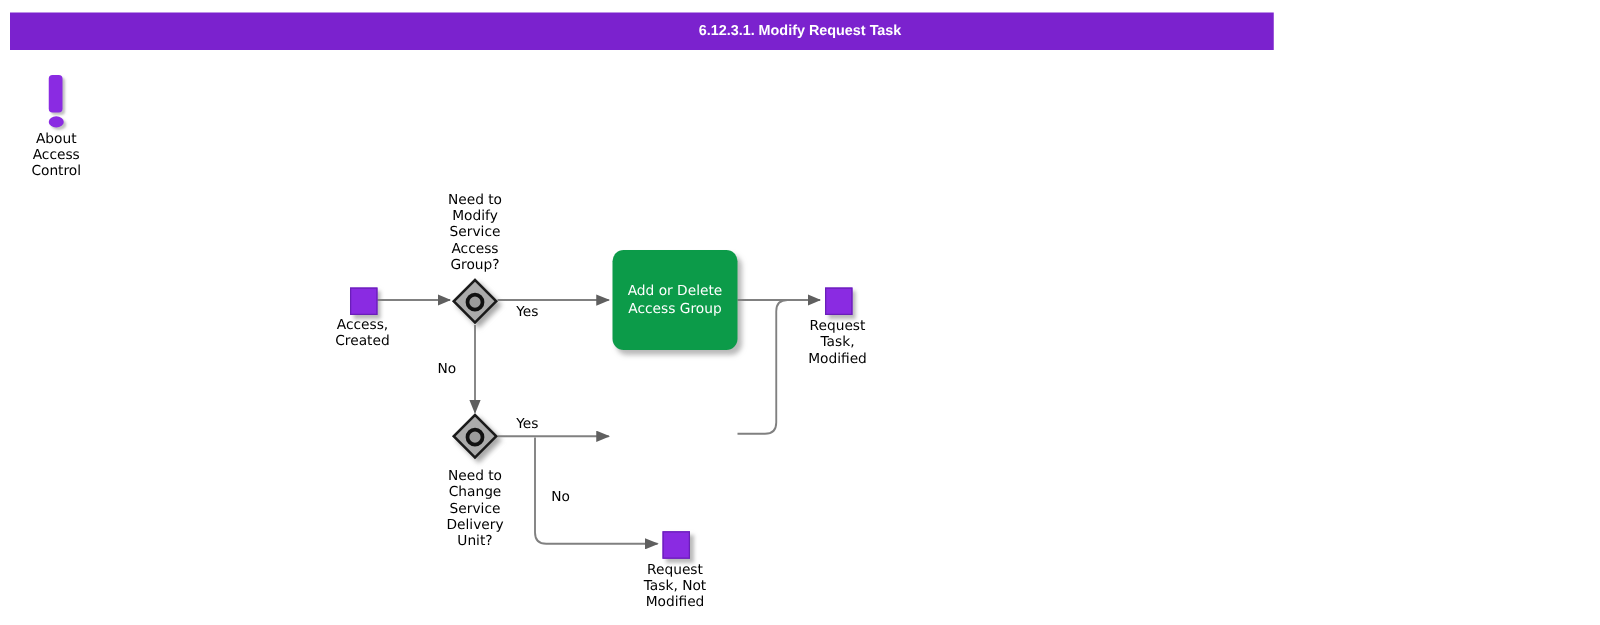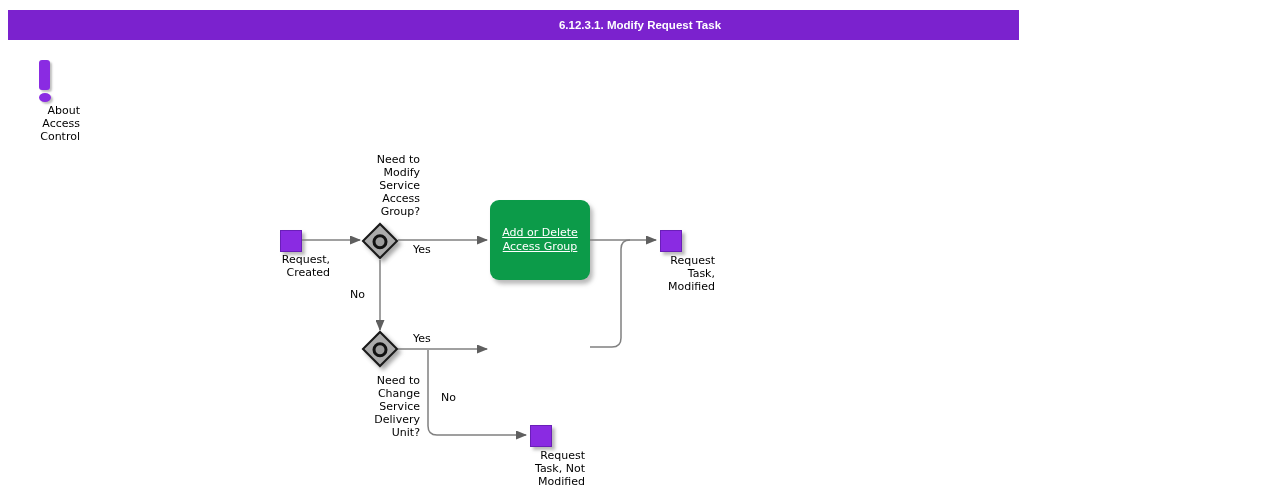--- a/index.html
+++ b/index.html
@@ -6,36 +6,36 @@
   .stage{
     position:relative;width:1019px;height:500px;background:#fff;overflow:hidden;
     font-family:"DejaVu Sans","Liberation Sans",sans-serif;font-size:11px;color:#000;
   }
   .titlebar{
     position:absolute;left:8px;top:10px;width:1264px;height:30px;
     background:var(--header-purple,#7B22CE);
     display:flex;align-items:center;justify-content:center;
   }
   .titlebar .t{color:#fff;font-weight:bold;font-size:11.5px;font-family:"Liberation Sans",sans-serif;}
-  .lbl{position:absolute;white-space:pre-line;text-align:right;line-height:13px;color:#000;}
+  .lbl{position:absolute;white-space:pre-line;text-align:center;line-height:13px;color:#000;}
   .edge-lbl{position:absolute;line-height:13px;color:#000;}
   
   .excl-bar{position:absolute;left:39px;top:60px;width:11px;height:30px;border-radius:3px;
     background:var(--node-purple,#8A2BE2);box-shadow:2px 2px 2px rgba(150,150,150,.6);}
   .excl-dot{position:absolute;left:39px;top:93px;width:12px;height:9px;border-radius:50%;
     background:var(--node-purple,#8A2BE2);box-shadow:2px 2px 2px rgba(150,150,150,.6);}
   
   .evt{position:absolute;width:20px;height:20px;background:var(--node-purple,#8A2BE2);
     border:1px solid #6a1fb8;box-shadow:3px 3px 3px rgba(130,130,130,.55);}
   
   .task{position:absolute;width:100px;height:80px;border-radius:9px;
     background:var(--node-green,#0C9B49);color:#fff;
     display:flex;align-items:center;justify-content:center;text-align:center;
     white-space:pre-line;line-height:14px;box-shadow:3px 4px 4px rgba(130,130,130,.55);
-    cursor:pointer;text-decoration:underline;}
+    cursor:pointer;}
   
   .dwrap{position:absolute;width:26px;height:26px;filter:drop-shadow(3px 3px 2px rgba(120,120,120,.65));}
   .diamond{width:26px;height:26px;background:#ABABAB;border:2px solid #1a1a1a;
     transform:rotate(45deg);box-sizing:border-box;position:relative;}
   .diamond .ring{position:absolute;left:50%;top:50%;width:9px;height:9px;margin:-7.5px 0 0 -7.5px;
     border:3px solid #111;border-radius:50%;background:#9c9c9c;}
   #connectors{position:absolute;left:0;top:0;}
   #connectors path.line{stroke:var(--line-gray,#808080);stroke-width:1.5;fill:none;}
 </style>
 </head>
@@ -64,21 +64,21 @@
     <path class="line" d="M300,240 L360,240" marker-end="url(#arr)"></path>
     <path class="line" d="M398,240 L487,240" marker-end="url(#arr)"></path>
     <path class="line" d="M590,240 L656,240" marker-end="url(#arr)"></path>
     <path class="line" d="M380,260 L380,330" marker-end="url(#arr)"></path>
     <path class="line" d="M398,349 L487,349" marker-end="url(#arr)"></path>
     <path class="line" d="M590,347 L612,347 Q621,347 621,338 L621,249 Q621,240 630,240"></path>
     <path class="line" d="M428,350 L428,426 Q428,435 437,435 L526,435" marker-end="url(#arr)"></path>
   </svg>
 
   <div class="evt" style="left:280px;top:230px;"></div>
-  <div class="lbl" style="left:250px;top:253px;width:80px;">Request,
+  <div class="lbl" style="left:250px;top:253px;width:80px;">Access,
 Created</div>
 
   <div class="lbl" style="left:340px;top:153px;width:80px;">Need to
 Modify
 Service
 Access
 Group?</div>
   <div class="dwrap" style="left:367px;top:228px;">
     <div class="diamond">
         <div class="ring"></div>

